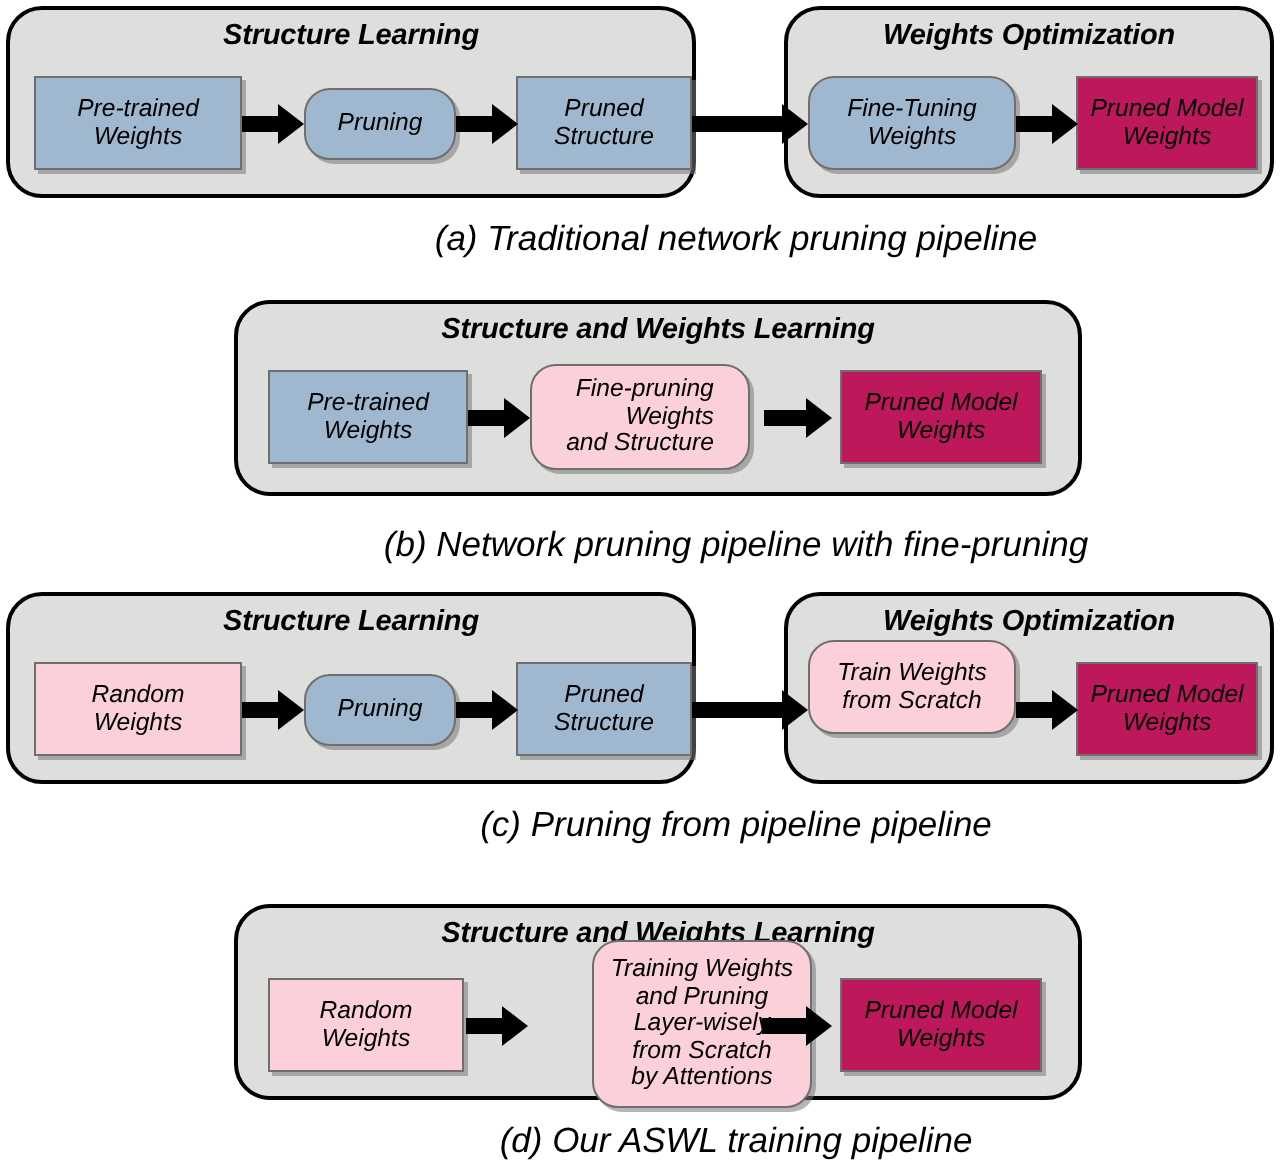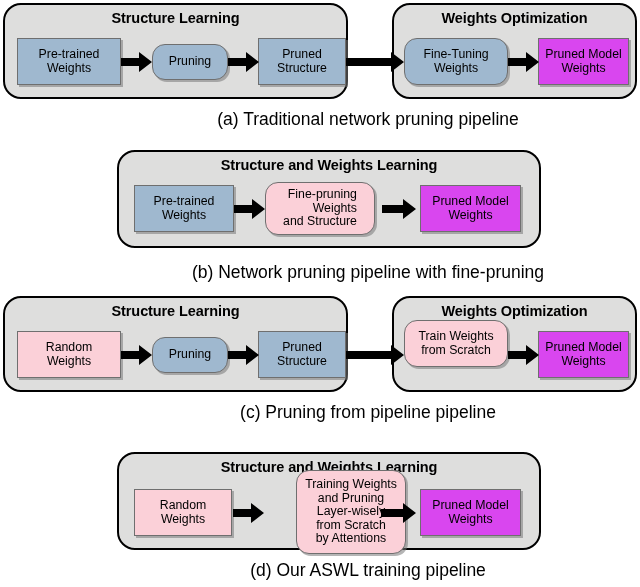--- a/index.html
+++ b/index.html
@@ -12,20 +12,21 @@
     height: 587px;
     font-family: "Liberation Sans", sans-serif;
     position: relative;
     overflow: hidden;
   }
 
   #diagram {
     position: relative;
     width: 640px;
     height: 497px;
+    font-style: italic;
   }
 
   
   .panel {
     position: absolute;
     left: 0;
     width: 640px;
   }
 
   
@@ -65,21 +66,21 @@
     border: 1px solid #6f6f6f;
     box-shadow: 2px 2px 0 rgba(120,120,120,0.55);
   }
   .node .label {
     display: block;
     padding: 0 2px;
   }
 
   .node.blue   { background: #9fb8cf; }
   .node.pink   { background: #fbd0d8; }
-  .node.green  { background: #d946ef; }
+  .node.green  { background: #be185d; }
 
   .node.rounded { border-radius: 13px; }
   .node.sharp   { border-radius: 0px; }
 
   
   .arrow {
     position: absolute;
     display: block;
   }
   .arrow svg { display: block; }

